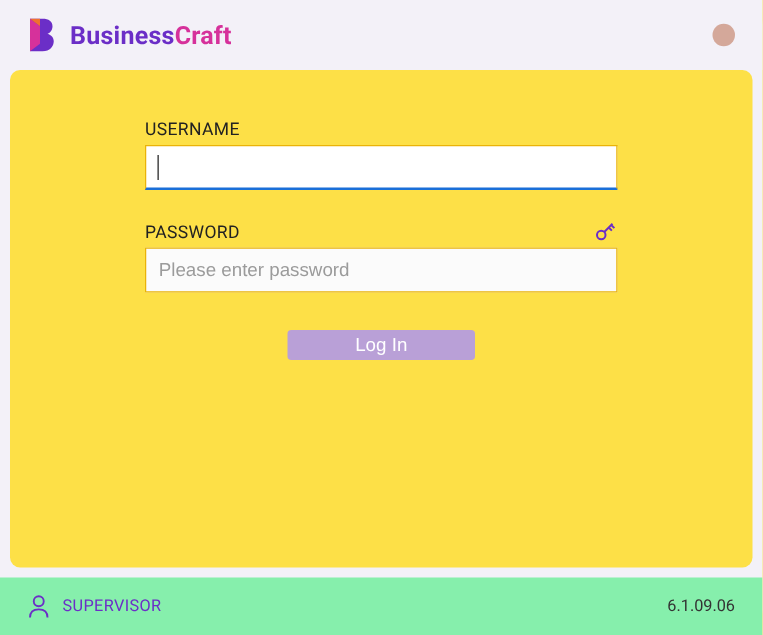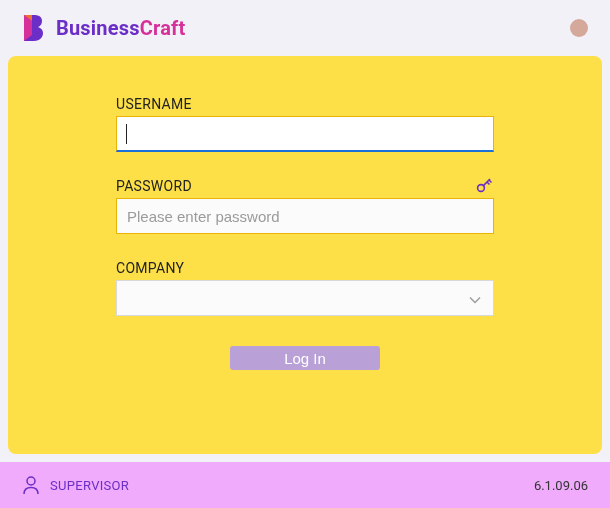--- a/index.html
+++ b/index.html
@@ -150,21 +150,21 @@
       border-radius: 3px;
       font-size: 15px;
       cursor: pointer;
     }
     .footer {
       height: 46px;
       display: flex;
       align-items: center;
       justify-content: space-between;
       padding: 0 22px;
-      background: #f0abfc;
+      background: #86efac;
       margin-top: 8px;
     }
     .footer-user {
       display: flex;
       align-items: center;
       gap: 10px;
       color: #6b2ec7;
       font-size: 13px;
       letter-spacing: 0.3px;
     }
@@ -218,32 +218,20 @@
               <svg width="18" height="16" viewBox="0 0 18 16" fill="none" stroke="#6b2ec7" stroke-width="1.6">
                 <circle cx="5" cy="10" r="3.4"></circle>
                 <path d="M7.4 7.6 L14 1 M11 4 L13.5 6.5 M13 2 L15.5 4.5"></path>
               </svg>
             </span>
           </span>
         </div>
         <input type="password" class="input" placeholder="Please enter password" style="">
       </div>
 
-      <div class="field">
-        <div class="field-header">
-          <span class="field-label">COMPANY</span>
-        </div>
-        <div class="select">
-          <span class="chevron">
-            <svg width="12" height="8" viewBox="0 0 12 8" fill="none" stroke="#9b9b9b" stroke-width="1.4">
-              <path d="M1 1.5 L6 6.5 L11 1.5"></path>
-            </svg>
-          </span>
-        </div>
-      </div>
 
       <button class="login-btn">Log In</button>
 
     </div>
   </div>
 
   <div class="footer">
     <div class="footer-user">
       <span>
         <svg width="18" height="20" viewBox="0 0 18 20" fill="none" stroke="#6b2ec7" stroke-width="1.5">

